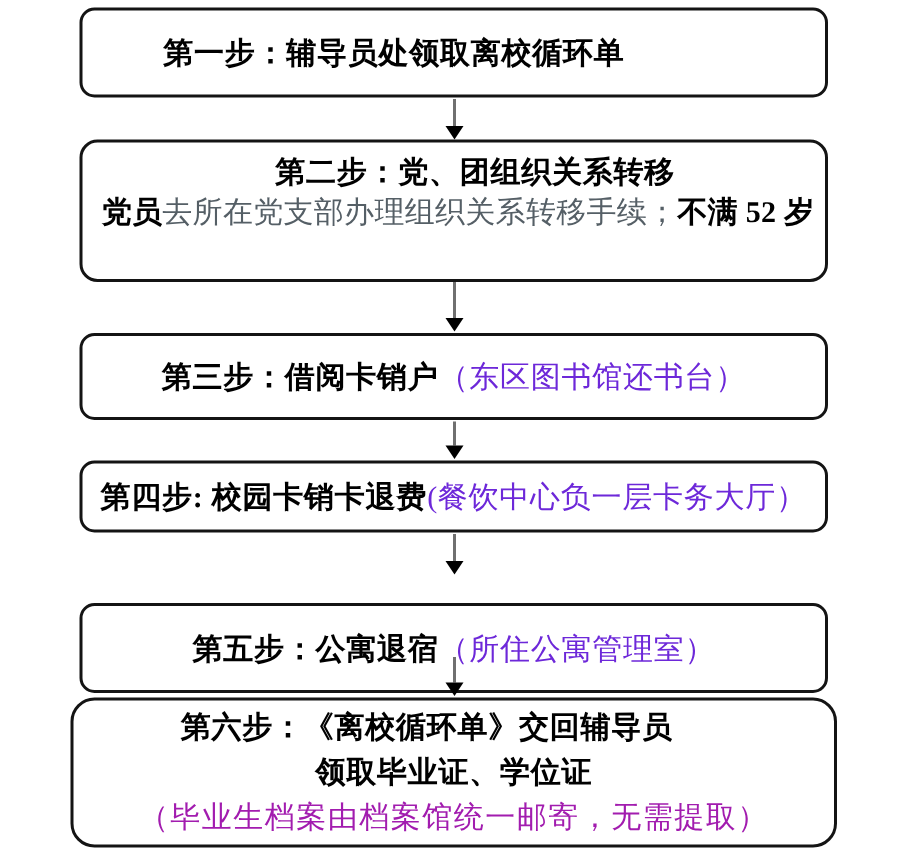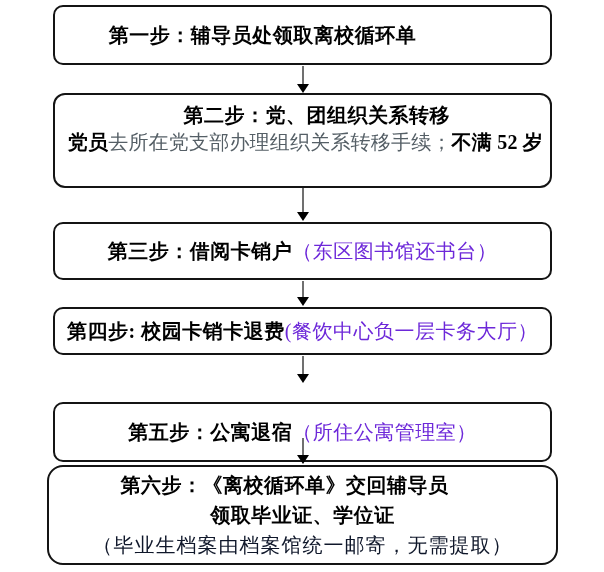--- a/index.html
+++ b/index.html
@@ -63,21 +63,21 @@
   }
   .b2 .bold-seg { font-weight: bold; color: #000000; }
   
   .b3 { top: 222px; height: 58px; }
   .b4 { top: 307px; height: 48px; }
   .b5 { top: 385px; height: 60px; margin-top: 17px; }
   
   .b6 { top: 465px; left: 47px; width: 511px; height: 100px; border-radius: 16px; text-align: center; }
   .b6 .l1 { padding-right: 36px; line-height: 30px; text-align: right; }
   .b6 .l2 { line-height: 30px; }
-  .b6 .l3 { font-size: 20px; line-height: 30px; color: #0f172a; letter-spacing: 1px; }
+  .b6 .l3 { font-size: 20px; line-height: 30px; color: #a21caf; letter-spacing: 1px; }
   
   .arrow {
     position: absolute;
     left: 296px;
     width: 13px;
     display: flex;
     flex-direction: column;
     align-items: center;
   }
   .arrow-line {

